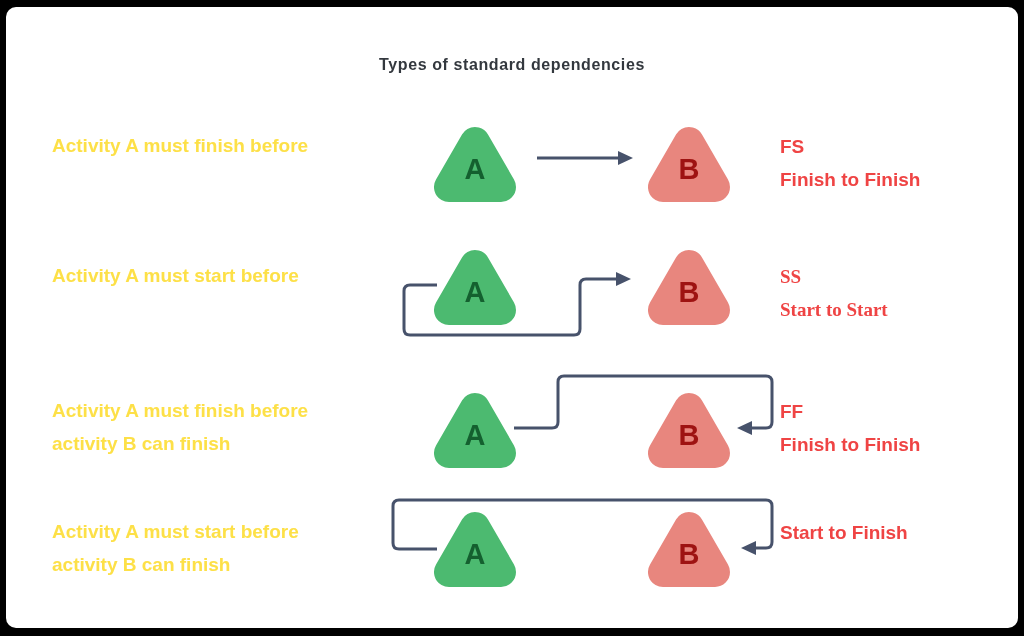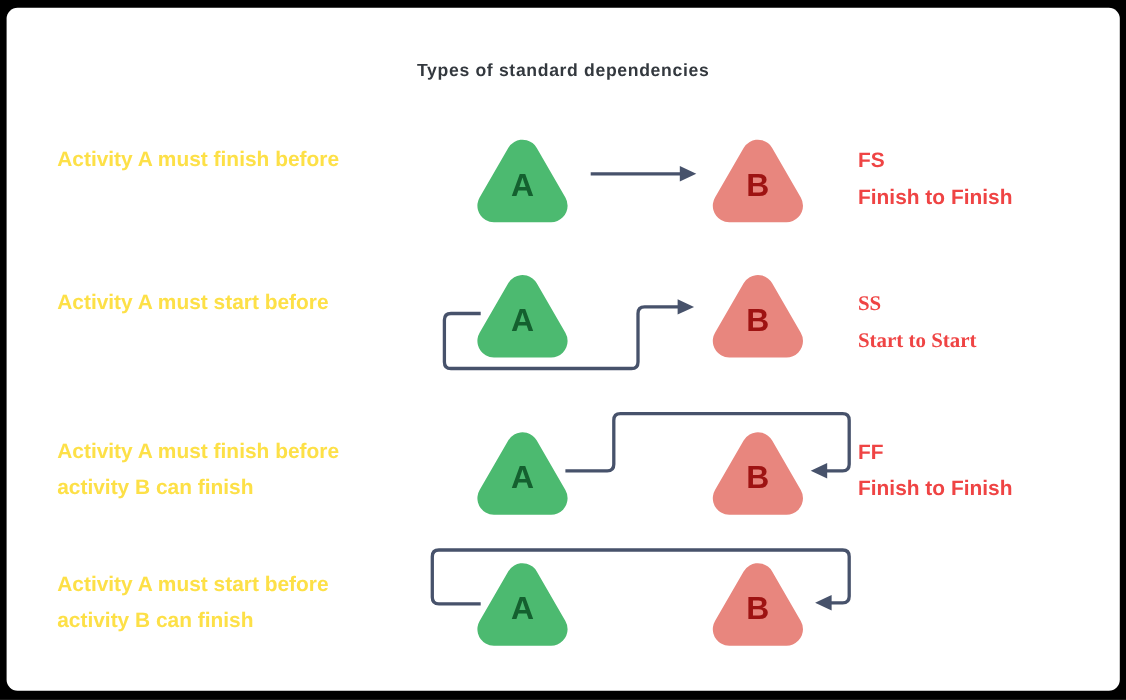--- a/index.html
+++ b/index.html
@@ -126,20 +126,21 @@
   <div class="dep-label lab-r3">
     <div>FF</div>
     <div>Finish to Finish</div>
   </div>
 
   <div class="desc desc-r4">
     <div>Activity A must start before</div>
     <div>activity B can finish</div>
   </div>
   <div class="dep-label lab-r4">
+    <div>Start to Finish</div>
   </div>
 
   <svg id="diagram-svg" width="1024" height="636" viewBox="0 0 1024 636">
     <defs>
       <polygon id="tri-shape" points="38,15 12,60 64,60"></polygon>
     </defs>
 
     <g>
       <path class="connector" d="M 537 158 H 619"></path>
       <polygon class="arrowhead" points="633,158 618,151 618,165"></polygon>

